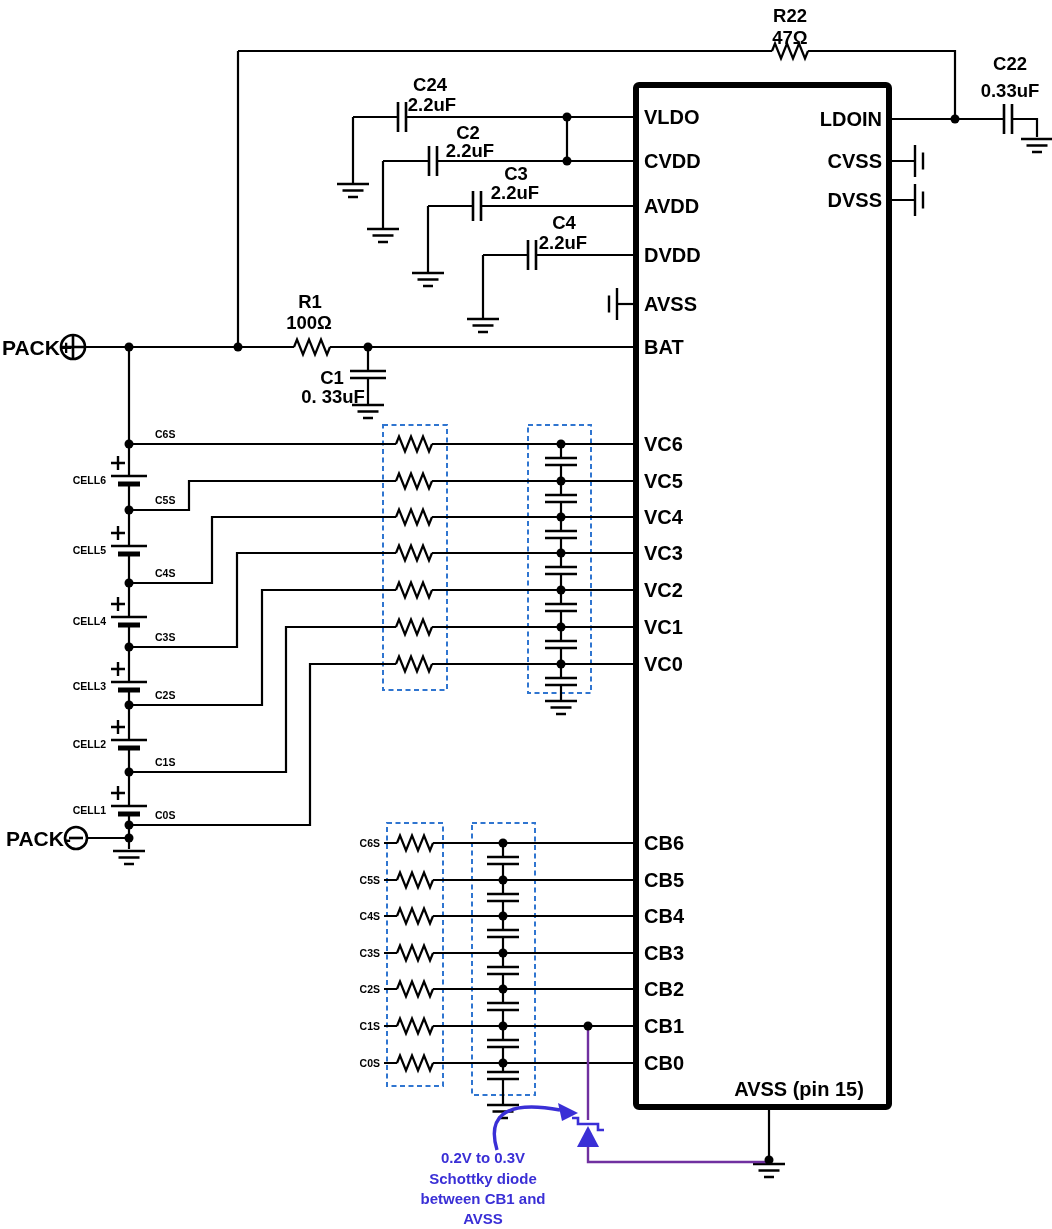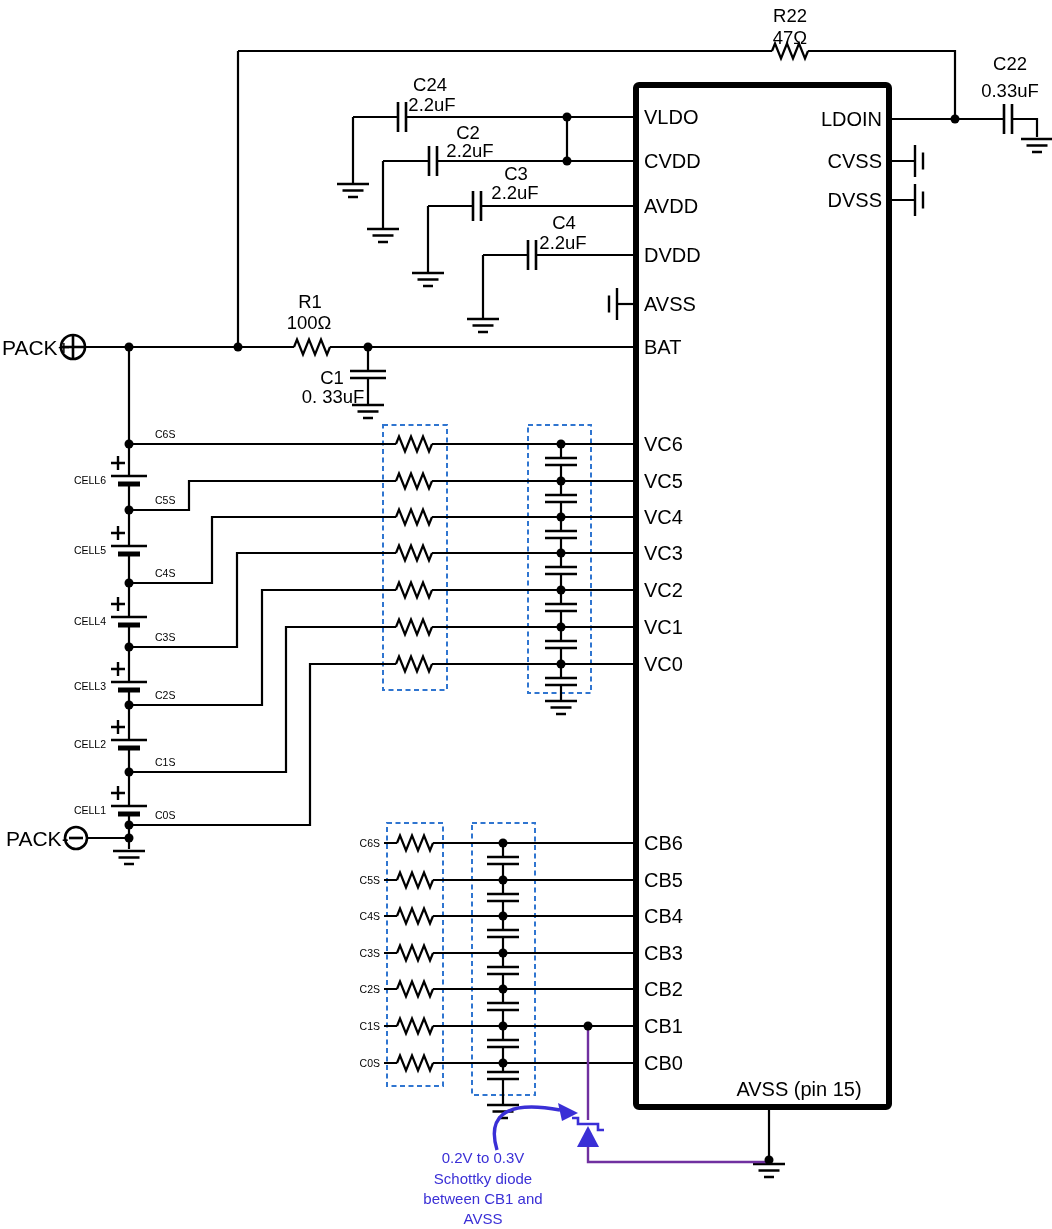--- a/index.html
+++ b/index.html
@@ -1,16 +1,16 @@
 <!DOCTYPE html>
 <html><head>
 <meta charset="utf-8">
 <style>
   html,body{margin:0;padding:0;background:#ffffff;}
-  .stage{width:1052px;height:1229px;position:relative;background:#fff;}
+  .stage{width:1052px;height:1229px;position:relative;background:#fff;font-weight:bold;}
   svg{display:block;}
   text{font-family:"Liberation Sans",sans-serif;fill:#000;}
   .lbl{font-size:18.5px;}
   .pin{font-size:20px;}
   .sm{font-size:10.5px;}
   .pack{font-size:21px;}
   .ann{font-size:15px;fill:#3A2FD6;}
   .mid{text-anchor:middle;}
   .end{text-anchor:end;}
 </style>

